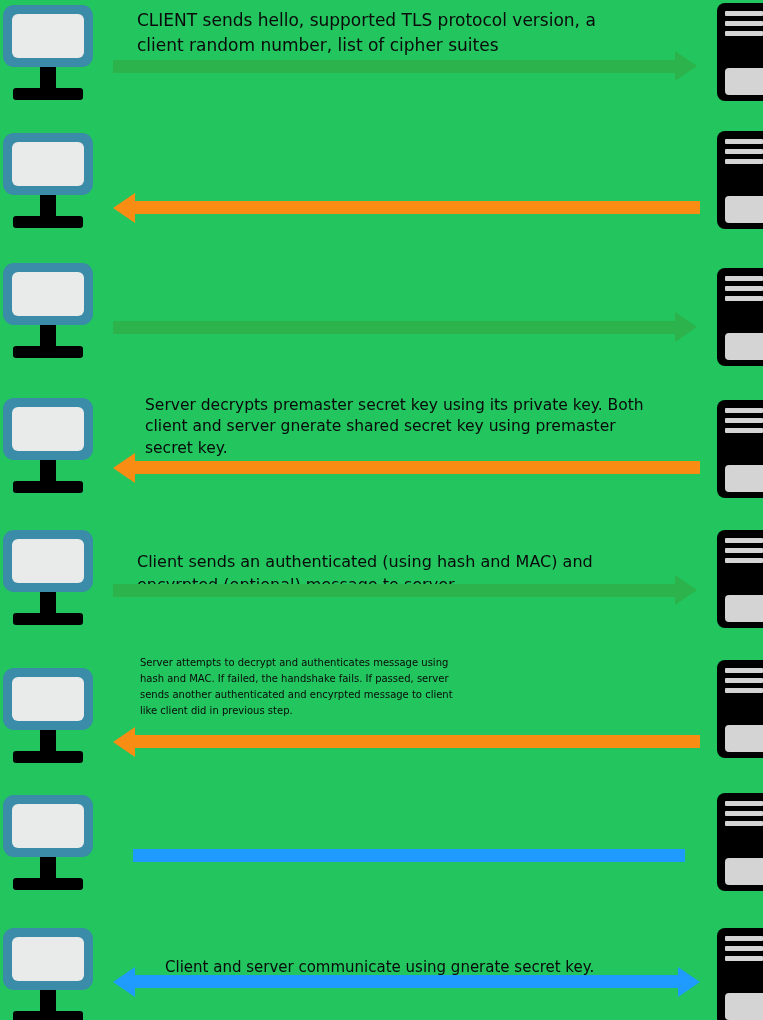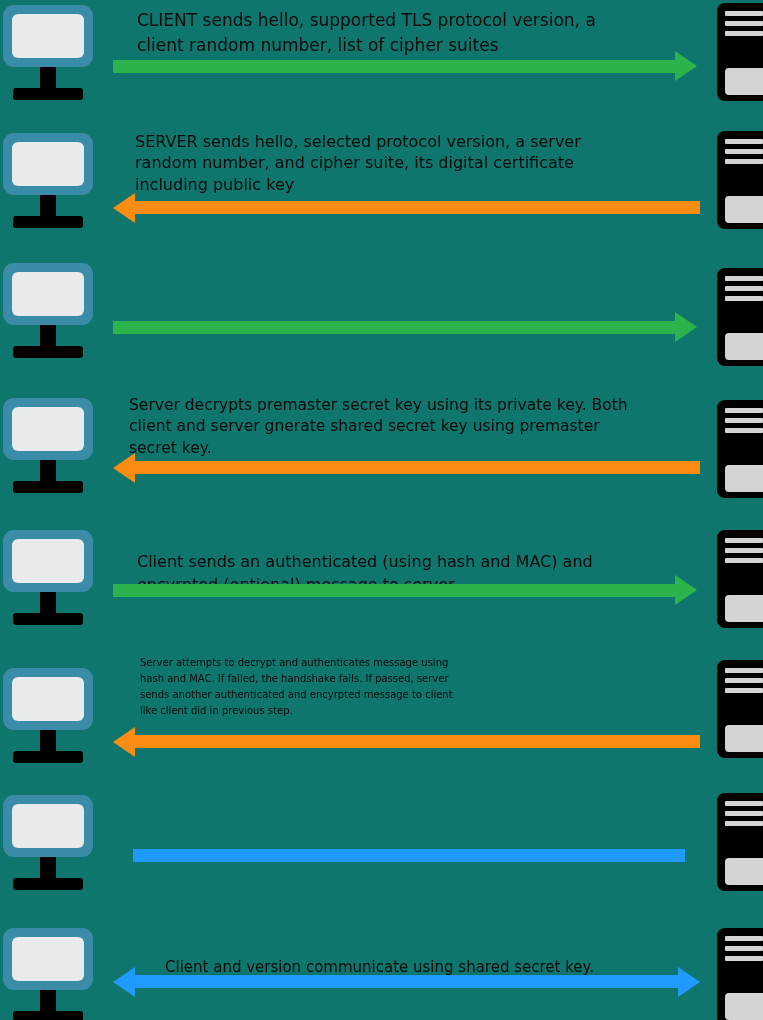--- a/index.html
+++ b/index.html
@@ -1,20 +1,20 @@
 <!DOCTYPE html>
 <html style="--arrow-green: #2db34b; --arrow-orange: #f98c12; --arrow-blue: #1f9bff; --teal: #3a8ca8; --screen: #e9ebeb; --dark: #000000; --stripe: #d4d4d4;"><head>
 <meta charset="utf-8">
 <style>
   html,body{margin:0;padding:0;background:#ffffff;}
   .canvas{
     position:relative;
     width:763px;height:1020px;
     overflow:hidden;
-    background:#0f766e;
+    background:#22c55e;
     font-family:"DejaVu Sans","Liberation Sans",sans-serif;
     color:#0a0a0a;
   }
   .row{position:relative;height:127.5px;}
 
   
   .client{position:absolute;left:3px;width:90px;}
   .monitor{height:62px;background:var(--teal);border-radius:11px;padding:9px;box-sizing:border-box;}
   .scr{width:100%;height:100%;background:var(--screen);border-radius:6px;}
   .stand{width:16px;height:21px;background:var(--dark);margin:0 auto;}
@@ -79,23 +79,20 @@
   </div>
 
   <div class="row">
     <div class="client" style="top:5px">
       <div class="monitor">
           <div class="scr"></div>
         </div>
       <div class="stand"></div>
       <div class="base"></div>
     </div>
-    <div class="txt t2" style="top:3px">SERVER sends hello, selected protocol version, a server
-random number, and cipher suite, its digital certificate
-including public key</div>
     <div class="arrow orange" style="top:65px;left:113px;width:587px">
       <div class="hl"></div>
       <div class="shaft"></div>
     </div>
     <div class="server" style="top:3px">
       <div class="stripe"></div>
       <div class="stripe"></div>
       <div class="stripe"></div>
       <div class="srv-sq"></div>
     </div>
@@ -122,21 +119,21 @@
   </div>
 
   <div class="row">
     <div class="client" style="top:15px">
       <div class="monitor">
           <div class="scr"></div>
         </div>
       <div class="stand"></div>
       <div class="base"></div>
     </div>
-    <div class="txt t4" style="top:12px;left:129px">Server decrypts premaster secret key using its private key. Both
+    <div class="txt t4" style="top:12px;left:145px">Server decrypts premaster secret key using its private key. Both
 client and server gnerate shared secret key using premaster
 secret key.</div>
     <div class="arrow orange" style="top:70px;left:113px;width:587px">
       <div class="hl"></div>
       <div class="shaft"></div>
     </div>
     <div class="server" style="top:17px">
       <div class="stripe"></div>
       <div class="stripe"></div>
       <div class="stripe"></div>
@@ -210,21 +207,21 @@
   </div>
 
   <div class="row">
     <div class="client" style="top:35px">
       <div class="monitor">
           <div class="scr"></div>
         </div>
       <div class="stand"></div>
       <div class="base"></div>
     </div>
-    <div class="txt t8" style="top:64px;left:165px">Client and version communicate using shared secret key.</div>
+    <div class="txt t8" style="top:64px;left:165px">Client and server communicate using gnerate secret key.</div>
     <div class="arrow blue" style="top:74px;left:113px;width:587px">
       <div class="hl"></div>
       <div class="shaft"></div>
       <div class="hr"></div>
     </div>
     <div class="server" style="top:35px">
       <div class="stripe"></div>
       <div class="stripe"></div>
       <div class="stripe"></div>
       <div class="srv-sq"></div>

